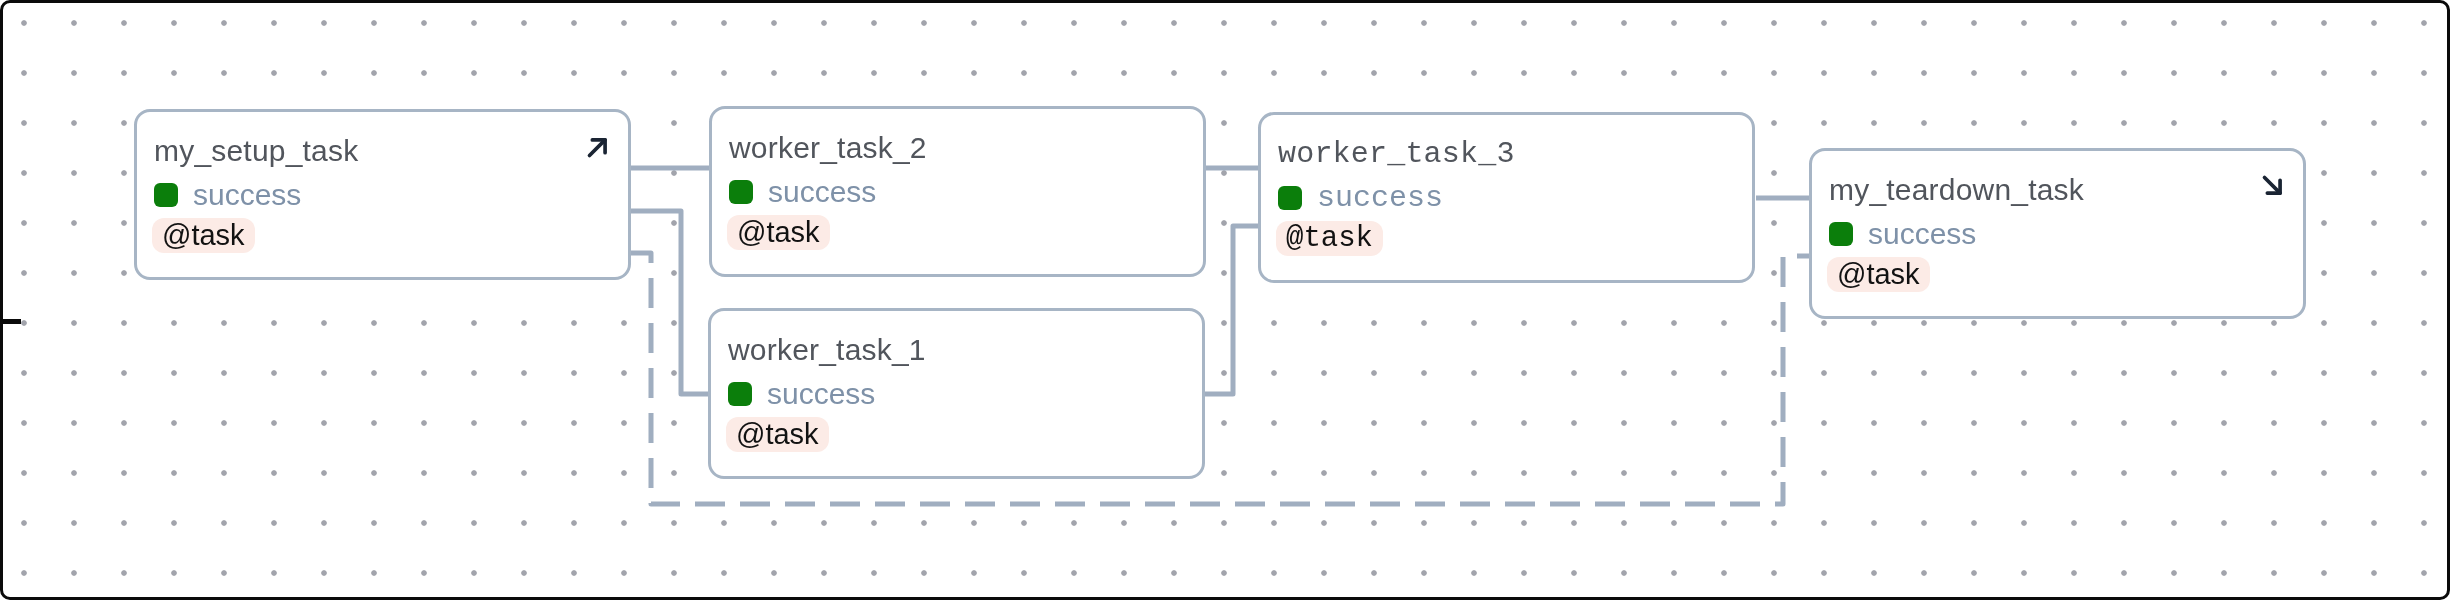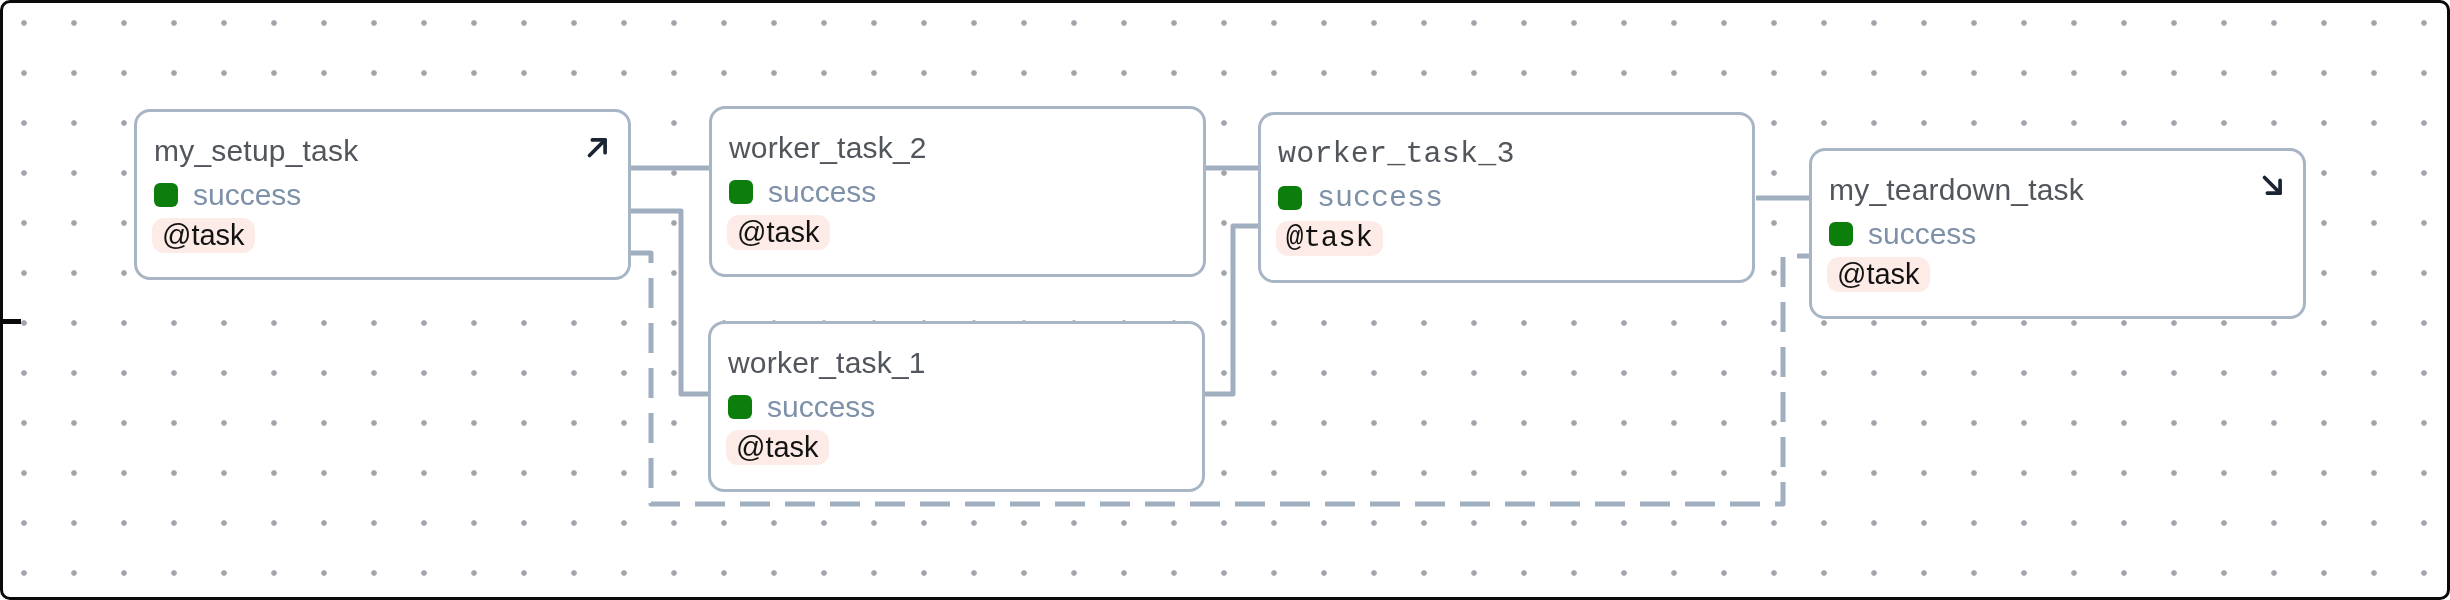--- a/index.html
+++ b/index.html
@@ -138,21 +138,21 @@
 
     <div class="task-node" style="left:706px; top:80px;margin-top:23px;">
       <span class="node-title">worker_task_2</span>
       <div class="status-row">
         <span class="status-square"></span>
         <span class="status-text">success</span>
       </div>
       <span class="task-badge">@task</span>
     </div>
 
-    <div class="task-node" style="left:705px; top:318px;">
+    <div class="task-node" style="left:705px; top:305px;">
       <span class="node-title">worker_task_1</span>
       <div class="status-row">
         <span class="status-square"></span>
         <span class="status-text">success</span>
       </div>
       <span class="task-badge">@task</span>
     </div>
 
     <div class="task-node" style="left:1255px; top:109px;font-family:Liberation Mono, monospace;">
       <span class="node-title">worker_task_3</span>

